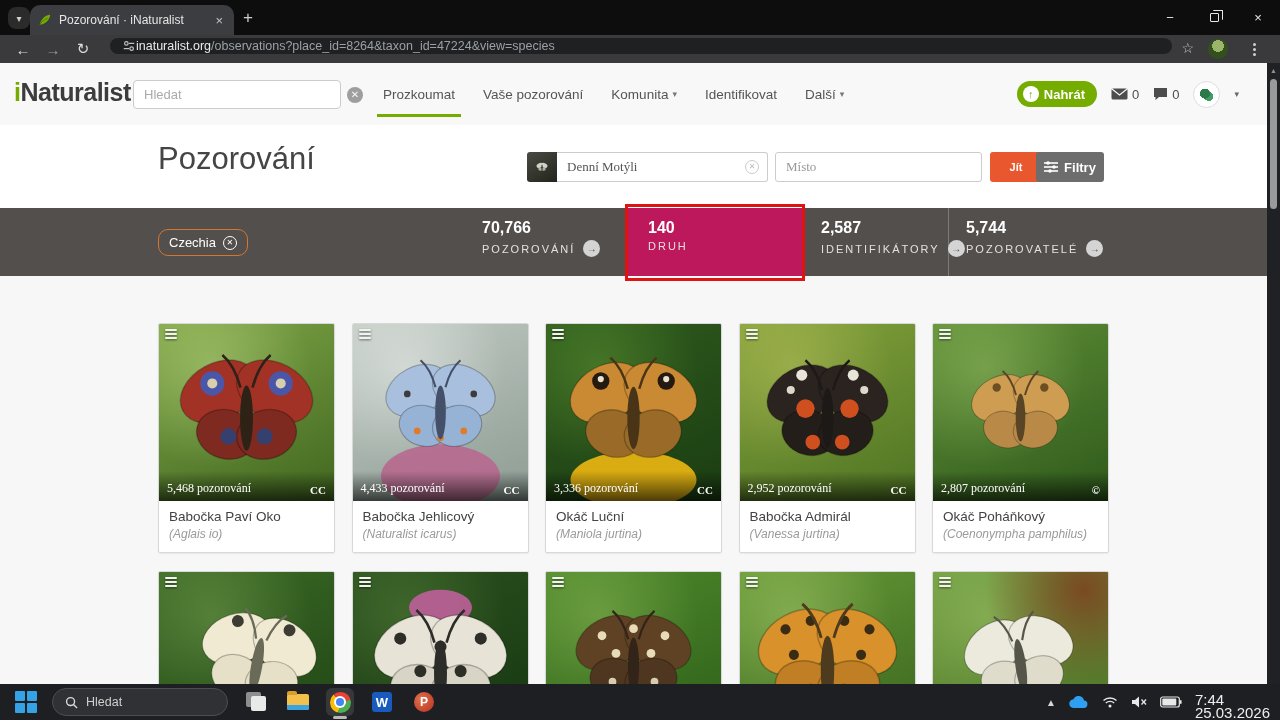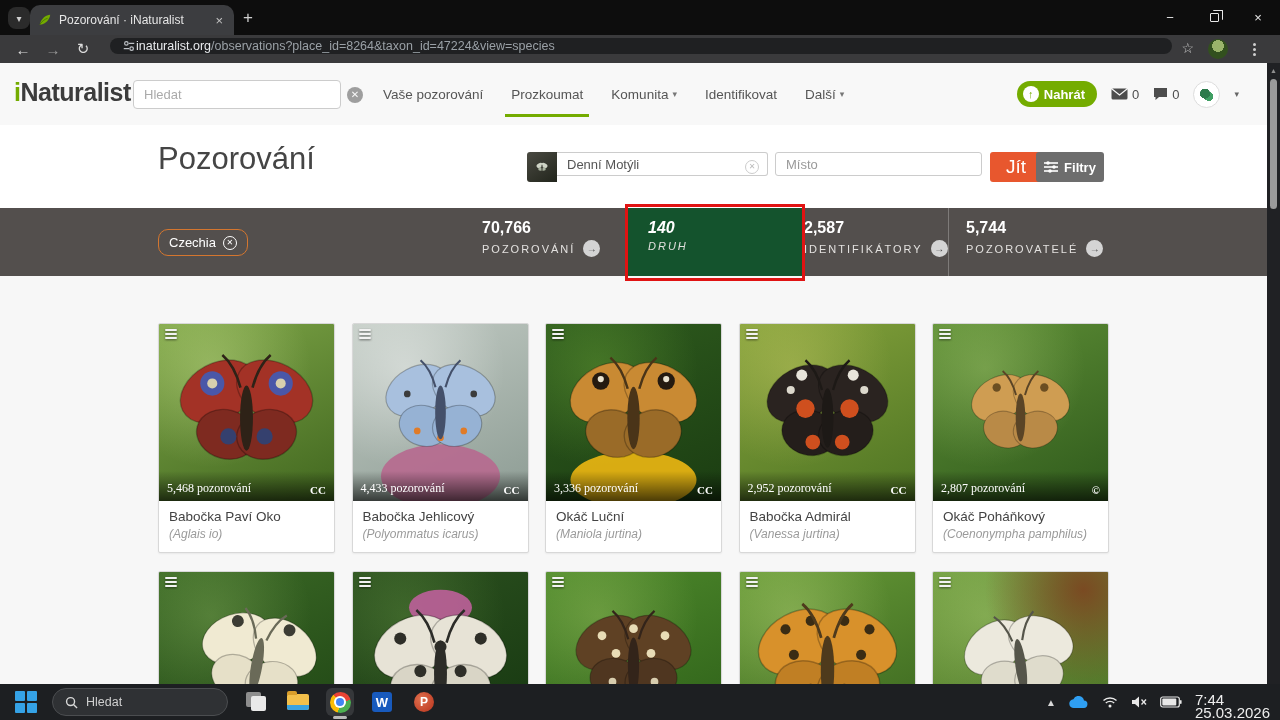--- a/index.html
+++ b/index.html
@@ -62,43 +62,43 @@
   #hdr-avatar { width:27px; height:27px; border-radius:50%; background:#fff; border:1px solid #ddd; position:relative; overflow:hidden; }
   #hdr-avatar:before { content:""; position:absolute; inset:6px 5px 5px 5px;
     background:radial-gradient(circle at 40% 40%,#2c7a4b 0 40%,transparent 41%), radial-gradient(circle at 65% 60%,#3f9e63 0 35%,transparent 36%); }
   #hdr-caret { color:#666; font-size:9px; }
 
   
   #page-head { position:absolute; top:62px; left:0; right:13px; height:83px; background:#fff; }
   #page-title { position:absolute; left:158px; top:16px; font-size:31px; font-weight:300; color:#454545; }
   #taxon-thumb { position:absolute; left:527px; top:27px; width:30px; height:30px; border-radius:3px 0 0 3px;
     background:linear-gradient(145deg,#4a4a42,#22251c); display:flex; align-items:center; justify-content:center; }
-  .filter-input { position:absolute; top:27px; height:24px; border:1px solid #ccc; background:#fff;
-    font-size:13px; color:#555; padding:0 42px 0 10px; font-family:Liberation Sans, sans-serif; }
+  .filter-input { position:absolute; top:27px; height:30px; border:1px solid #ccc; background:#fff;
+    font-size:13px; color:#555; padding:0 42px 0 10px; font-family:Liberation Serif, serif; }
   #taxon-input { left:557px; width:211px; border-radius:0 3px 3px 0; border-left:none; }
   #taxon-clear { position:absolute; left:745px; top:35px; width:14px; height:14px; border:1px solid #ccc;
     border-radius:50%; color:#bbb; font-size:8px; line-height:12px; text-align:center; }
   #place-input { left:775px; width:207px; border-radius:3px; }
   #place-input::placeholder { color:#999; }
   #go-btn { position:absolute; left:990px; top:27px; width:52px; height:30px; background:#e8572e; color:#fff;
-    border-radius:3px; font-size:19px; font-weight:400; display:flex; align-items:center; justify-content:center; }
+    border-radius:3px; font-size:11px; font-weight:700; display:flex; align-items:center; justify-content:center; }
   #filters-btn { position:absolute; left:1036px; top:27px; width:68px; height:30px; background:#6d6d6d; color:#fff;
     border-radius:3px; font-size:13px; font-weight:700; display:flex; align-items:center; justify-content:center; gap:6px; }
 
   
   #stats-bar { position:absolute; top:145px; left:0; right:13px; height:68px; background:#534f4d; }
   #place-chip { position:absolute; left:158px; top:21px; height:27px; border:1px solid #d4762f; border-radius:10px;
     color:#fff; font-size:13px; display:flex; align-items:center; gap:7px; padding:0 10px; }
   #place-chip .x { width:14px; height:14px; border:1.4px solid #fff; border-radius:50%; font-size:8px;
     line-height:11px; text-align:center; color:#fff; }
   #stats-blocks { position:absolute; left:459px; top:0; height:68px; display:flex; }
   .stat-block { position:relative; height:68px; padding-top:11px; }
   .stat-block.b0 { width:168px; padding-left:23px; }
-  .stat-block.b1 { width:176px; padding-left:21px; background:#14532d;font-style:italic; }
-  .stat-block.b2 { width:145px; border-left:1px solid rgba(255,255,255,.25); }
+  .stat-block.b1 { width:176px; padding-left:21px; background:#be185d; }
+  .stat-block.b2 { width:145px; padding-left:17px; border-left:1px solid rgba(255,255,255,.25); }
   .stat-block.b3 { width:157px; padding-left:17px; border-left:1px solid rgba(255,255,255,.25); }
   .stat-value { color:#fff; font-size:16px; font-weight:700; }
   .stat-label-row { display:flex; align-items:center; gap:8px; margin-top:3px; }
   .stat-label { color:#e3e1df; font-size:11px; letter-spacing:2px; }
   .stat-arrow { width:17px; height:17px; border-radius:50%; background:#d4d4d4; color:#4a4a4a;
     font-size:10px; line-height:17px; text-align:center; flex:none; }
   #annotation-box { position:absolute; top:-4px; bottom:-5px; left:-2px; right:-2px;
     border:3px solid #e01313; pointer-events:none; z-index:30; }
 
   
@@ -195,25 +195,25 @@
     </div>
 </div>
 
 <div id="page" data-interactable="false">
 
   <div id="site-header" data-interactable="false">
     <div id="logo" data-interactable="true"><span class="i">i</span><span>Naturalist</span></div>
     <input id="site-search" data-interactable="true" placeholder="Hledat" style="">
     <div id="search-clear" data-interactable="true">✕</div>
     <div id="main-nav" data-interactable="false">
+        <div class="nav-item active" data-interactable="true">
+          <span>Prozkoumat</span>
+        </div>
         <div class="nav-item" data-interactable="true">
           <span>Vaše pozorování</span>
-        </div>
-        <div class="nav-item active" data-interactable="true">
-          <span>Prozkoumat</span>
         </div>
         <div class="nav-item" data-interactable="true">
           <span>Komunita</span>
           <span class="caret" data-interactable="false">▾</span>
         </div>
         <div class="nav-item" data-interactable="true">
           <span>Identifikovat</span>
         </div>
         <div class="nav-item" data-interactable="true">
           <span>Další</span>
@@ -367,21 +367,21 @@
             <i></i>
             <i></i>
           </span>
       <div class="card-overlay" data-interactable="false">
         <span class="card-count" data-interactable="false">4,433 pozorování</span>
         <span class="card-license" data-interactable="false">CC</span>
       </div>
     </div>
     <div class="card-info" data-interactable="false">
       <div class="card-name" data-interactable="false">Babočka Jehlicový</div>
-      <div class="card-sci" data-interactable="false">(Polyommatus icarus)</div>
+      <div class="card-sci" data-interactable="false">(Naturalist icarus)</div>
     </div>
   </div>
       <div class="card" data-interactable="true">
     <div class="card-art" data-interactable="false" style="background: radial-gradient(circle at 30% 25%, rgba(120, 180, 60, 0.35) 0%, rgba(255, 255, 255, 0) 55%), linear-gradient(155deg, rgb(47, 92, 30), rgb(27, 61, 18));">
           <svg class="btf" viewBox="0 0 100 100" preserveAspectRatio="none">
             <ellipse cx="50" cy="88" rx="36" ry="16" fill="#e9b512" opacity=".92"></ellipse>
             <g transform="translate(0 0) rotate(0 50 52) translate(50 52) scale(1.1) translate(-50 -52)" stroke="rgba(0,0,0,.25)" stroke-width=".7">
     <ellipse cx="36" cy="40" rx="20" ry="14" transform="rotate(-28 36 40)" fill="#c98a33"></ellipse>
     <ellipse cx="64" cy="40" rx="20" ry="14" transform="rotate(28 64 40)" fill="#c98a33"></ellipse>
     <ellipse cx="40" cy="61" rx="15" ry="12" transform="rotate(15 40 61)" fill="#9a6b28"></ellipse>

